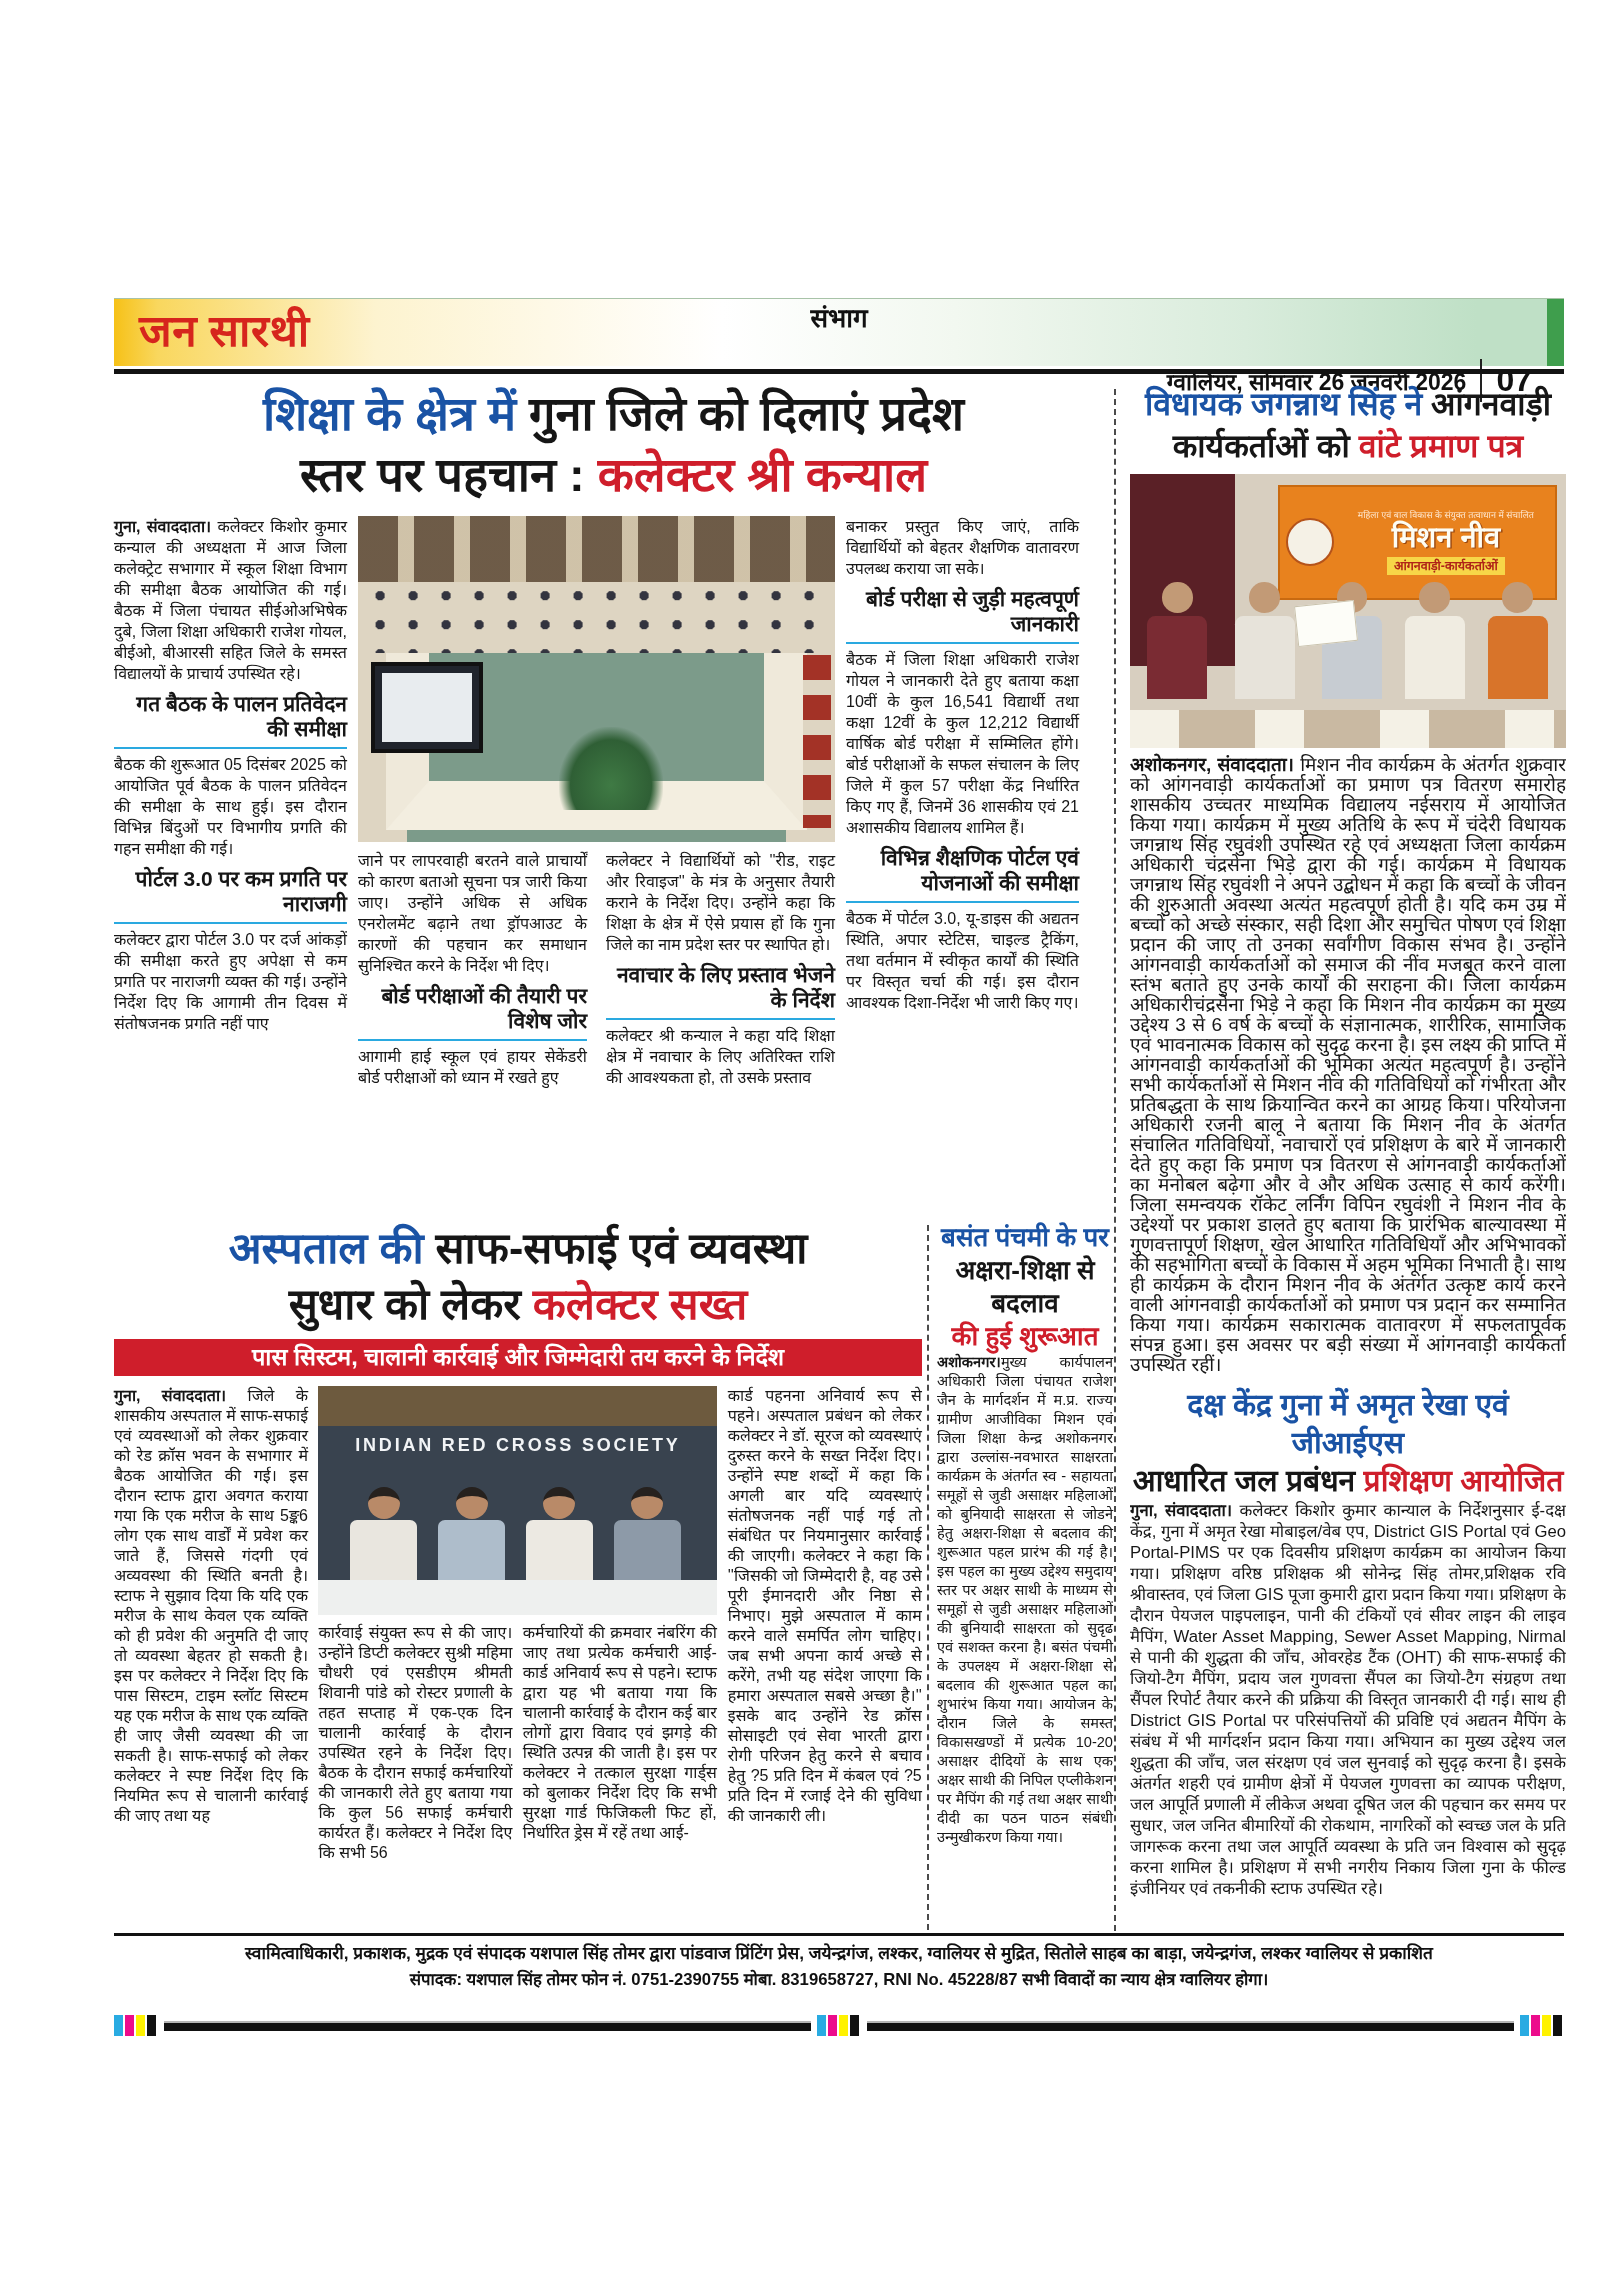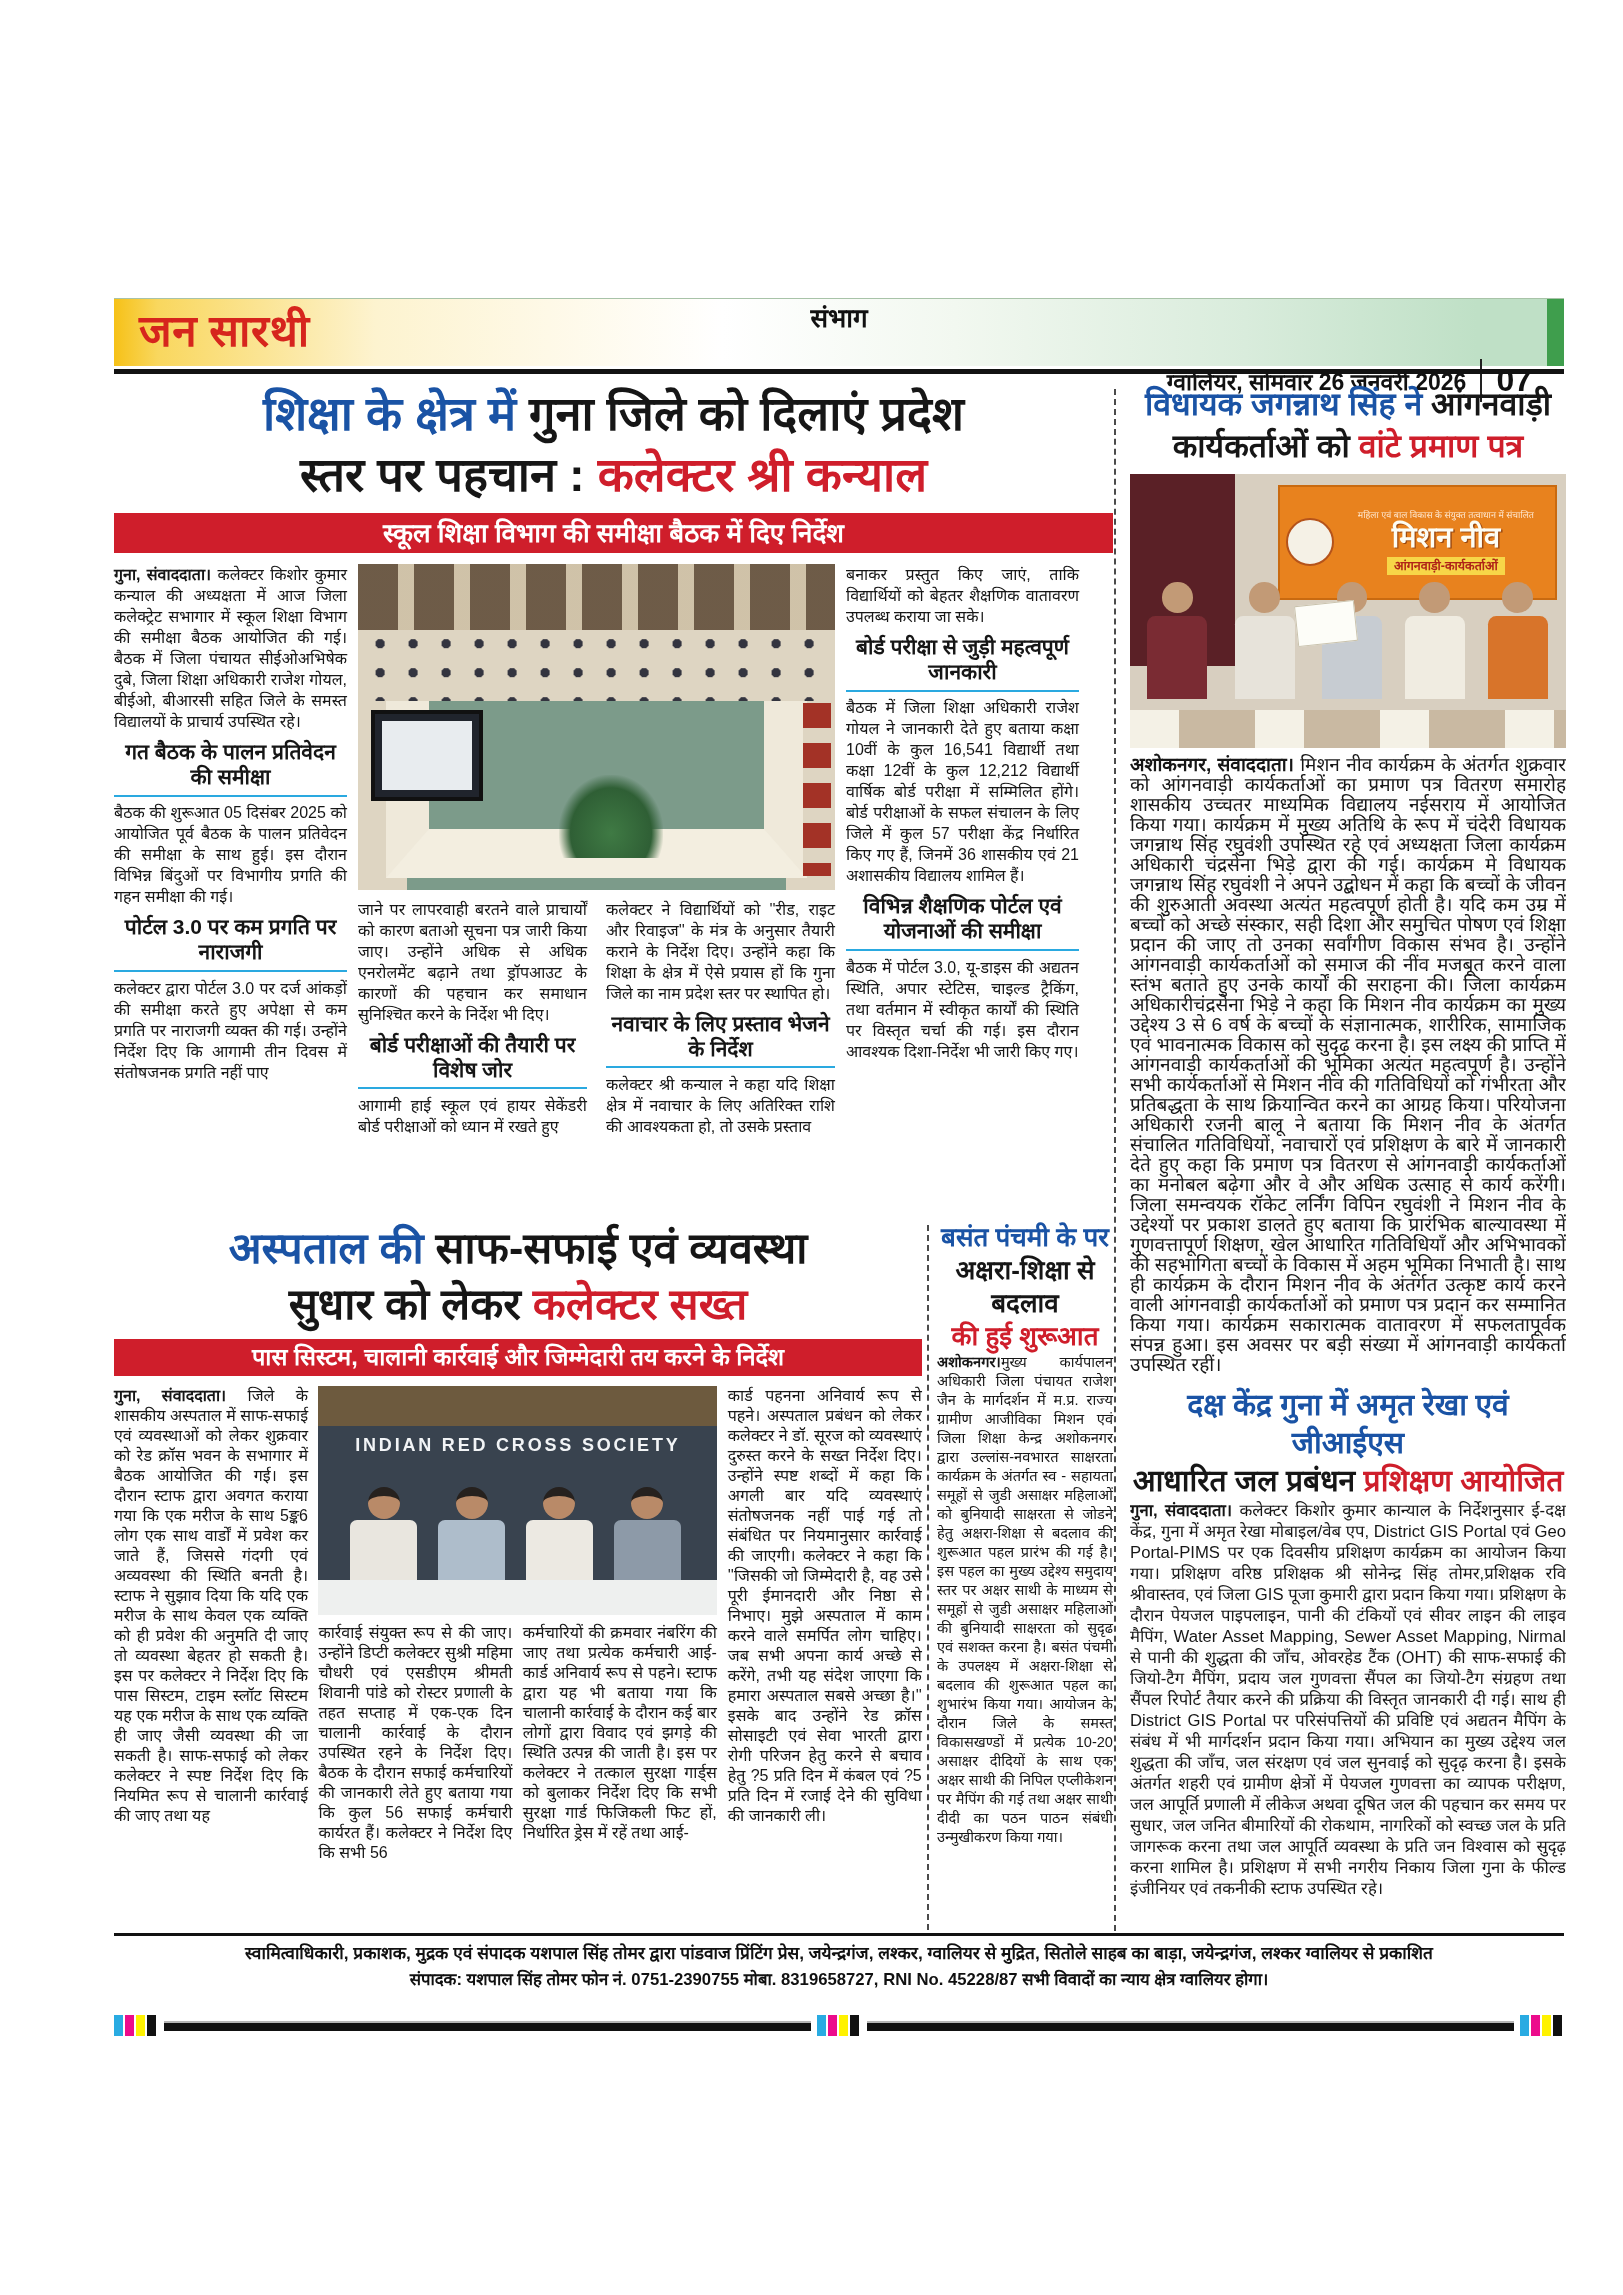--- a/index.html
+++ b/index.html
@@ -15,21 +15,21 @@
   .mast-right{margin-left:auto;display:flex;align-items:center;gap:14px;padding-right:32px;}
   .mast-date{font-size:23px;font-weight:bold;color:#111;}
   .mast-div{width:2.1px;height:43px;background:#222;}
   .mast-page{font-size:32px;font-weight:bold;color:#111;}
   .mast-rule{position:absolute;left:114px;top:369px;width:1450px;height:4.9px;background:#121212;}
   
   .hl{text-align:center;font-weight:bold;}
   .hl .blue{color:#1a53a5;}
   .hl .red{color:#cf1e2b;}
   .red-banner{background:#cf1e2b;color:#ffffff;font-weight:bold;text-align:center;}
-  .subhead{font-weight:bold;text-align:center;font-size:21px;line-height:25px;border-bottom:2.8px solid #2aa9e0;
+  .subhead{font-weight:bold;text-align:right;font-size:21px;line-height:25px;border-bottom:2.8px solid #2aa9e0;
            padding:2.8px 0 5.6px 0;margin:4.2px 0 5.6px 0;}
   .body-txt{text-align:justify;}
   .lead{font-weight:bold;}
   
   .art1{position:absolute;left:114px;top:383px;width:999px;}
   .hl-a1 .hl-line{font-size:47px;line-height:61px;}
   .banner-a1{margin-top:8.3px;height:40px;line-height:40px;font-size:26px;}
   .cols1{display:flex;gap:11px;margin-top:11px;}
   .cols1 .col{width:233px;font-size:16px;line-height:21px;}
   .cols1 .mid{width:477px;}
@@ -132,21 +132,20 @@
     </div>
     <div class="mast-green-bar"></div>
   </div>
   <div class="mast-rule"></div>
 
   <div class="art1">
     <div class="hl hl-a1">
       <div class="hl-line"><span class="blue">शिक्षा के क्षेत्र में</span><span> गुना जिले को दिलाएं प्रदेश</span></div>
       <div class="hl-line"><span>स्तर पर पहचान : </span><span class="red">कलेक्टर श्री कन्याल</span></div>
     </div>
-    <div class="red-banner banner-a1">स्कूल शिक्षा विभाग की समीक्षा बैठक में दिए निर्देश</div>
     <div class="cols1">
       <div class="col body-txt">
         <p style="margin:0;"><strong class="lead">गुना, संवाददाता।</strong><span> कलेक्टर किशोर कुमार कन्याल की अध्यक्षता में आज जिला कलेक्ट्रेट सभागार में स्कूल शिक्षा विभाग की समीक्षा बैठक आयोजित की गई। बैठक में जिला पंचायत सीईओअभिषेक दुबे, जिला शिक्षा अधिकारी राजेश गोयल, बीईओ, बीआरसी सहित जिले के समस्त विद्यालयों के प्राचार्य उपस्थित रहे।</span></p>
         <div class="subhead">गत बैठक के पालन प्रतिवेदन की समीक्षा</div>
         <p style="margin:0;">बैठक की शुरूआत 05 दिसंबर 2025 को आयोजित पूर्व बैठक के पालन प्रतिवेदन की समीक्षा के साथ हुई। इस दौरान विभिन्न बिंदुओं पर विभागीय प्रगति की गहन समीक्षा की गई।</p>
         <div class="subhead">पोर्टल 3.0 पर कम प्रगति पर नाराजगी</div>
         <p style="margin:0;">कलेक्टर द्वारा पोर्टल 3.0 पर दर्ज आंकड़ों की समीक्षा करते हुए अपेक्षा से कम प्रगति पर नाराजगी व्यक्त की गई। उन्होंने निर्देश दिए कि आगामी तीन दिवस में संतोषजनक प्रगति नहीं पाए</p>
       </div>
       <div class="mid">
         <div class="photo photo1">

